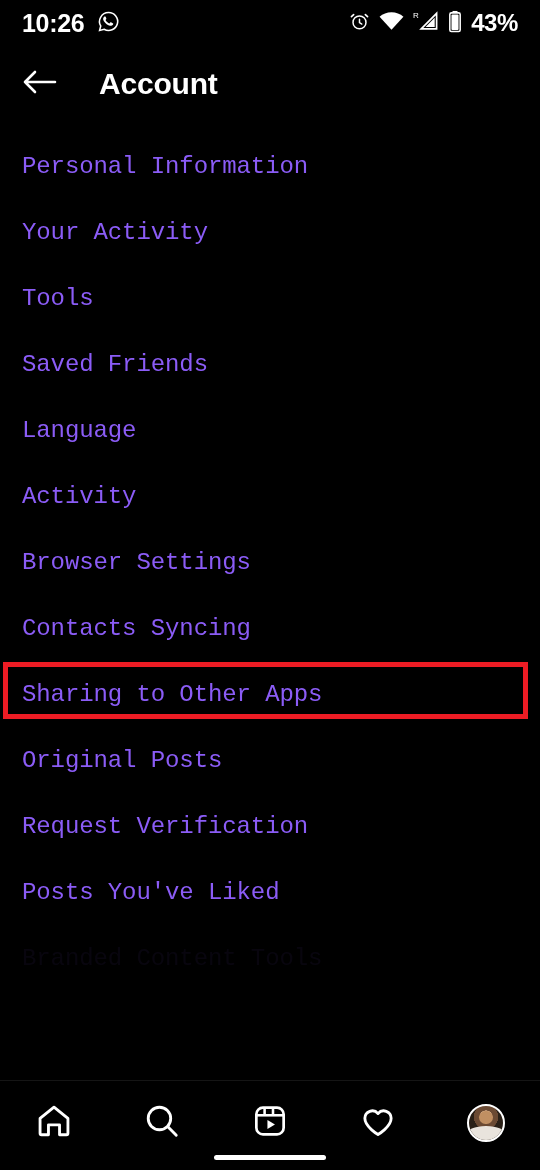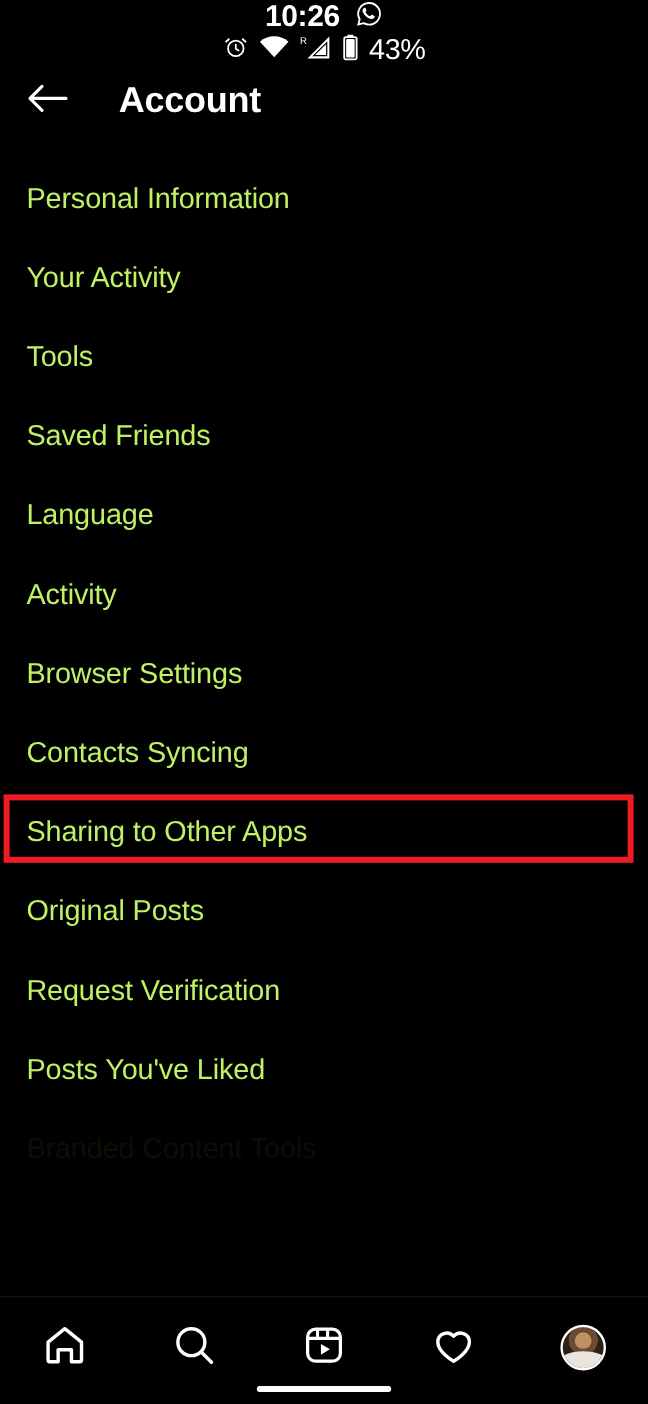--- a/index.html
+++ b/index.html
@@ -9,30 +9,29 @@
     font-family:"Liberation Sans", sans-serif;
     overflow:hidden;
   }
   body { position:relative; }
 
   
   .statusbar{
     position:absolute; top:0; left:0; width:540px; height:46px;
     display:flex; align-items:center; justify-content:space-between;
     padding:0 22px 0 22px;
-    flex-direction:column;
   }
   .status-left{ display:flex; align-items:center; gap:13px; }
   .clock{
     color:#fff; font-size:25px; font-weight:bold; letter-spacing:-0.3px;
     line-height:1;
   }
   .status-right{ display:flex; align-items:center; gap:9px; }
   .battpct{
-    color:#fff; font-size:24px; font-weight:normal; letter-spacing:-0.4px;
+    color:#fff; font-size:24px; font-weight:bold; letter-spacing:-0.4px;
     line-height:1;
   }
   .sicon{ display:block; }
 
   
   .header{
     position:absolute; top:48px; left:0; width:540px; height:72px;
     display:flex; align-items:center;
   }
   .back-btn{
@@ -47,21 +46,21 @@
   
   .list{
     position:absolute; top:133px; left:0; width:540px; height:947px;
     overflow:hidden;
   }
   .row{
     height:66px; display:flex; align-items:center;
     padding-left:22px;
   }
   .row-label{
-    color:#bef264; font-size:24px; letter-spacing:-0.1px; white-space:nowrap;
+    color:#8b5cf6; font-size:24px; letter-spacing:-0.1px; white-space:nowrap;font-family:Liberation Mono, monospace;
   }
   .row.clipped .row-label{ opacity:0.055; }
 
   
   .row.highlighted{
     position:relative;
   }
   .hl-box{
     position:absolute; left:3px; top:1px; width:525px; height:57px;
     border:5px solid #ed1c24; pointer-events:none;

